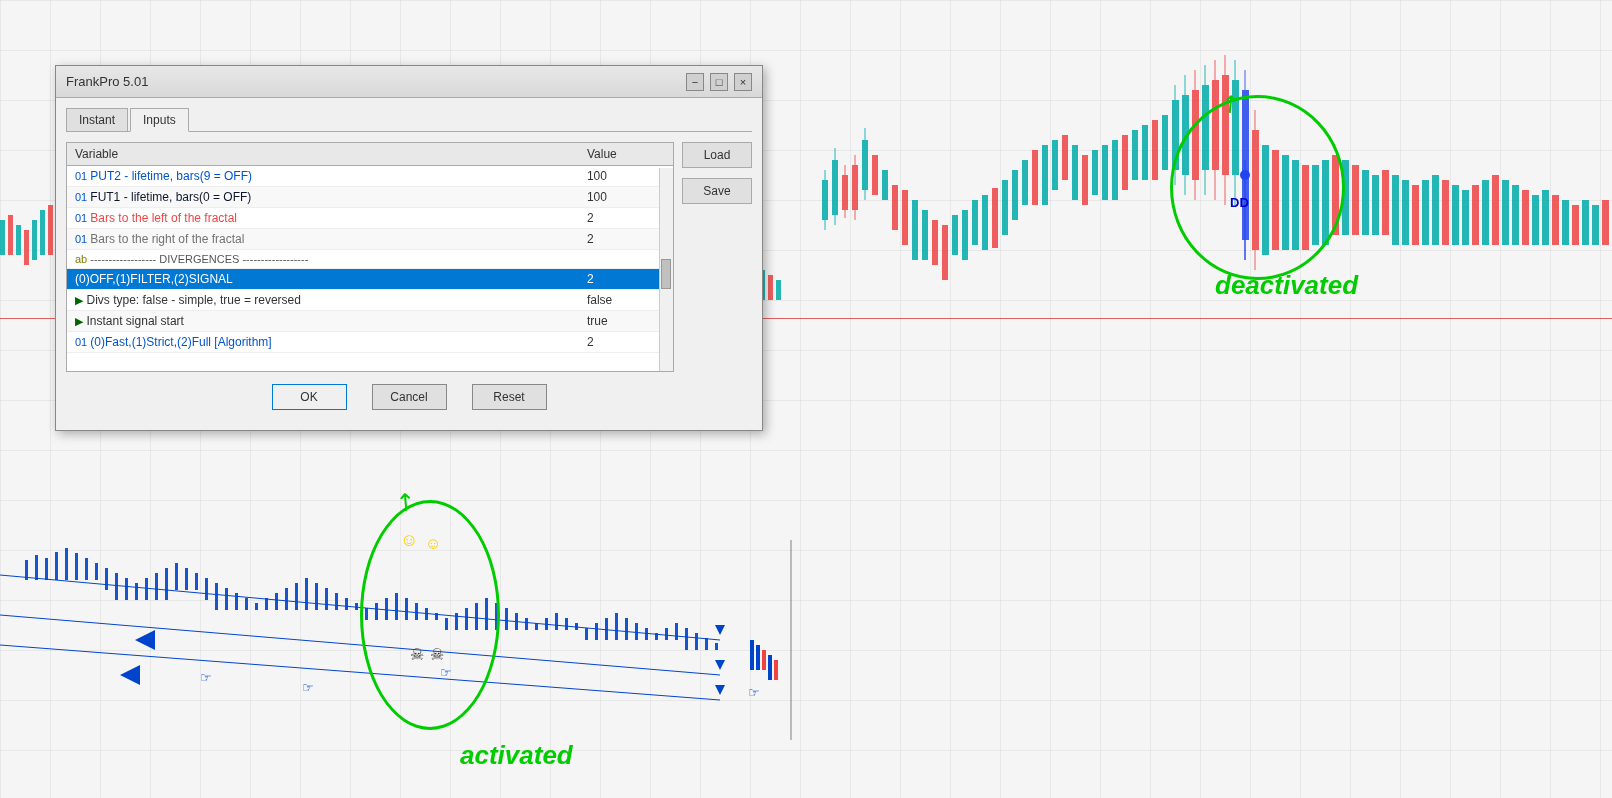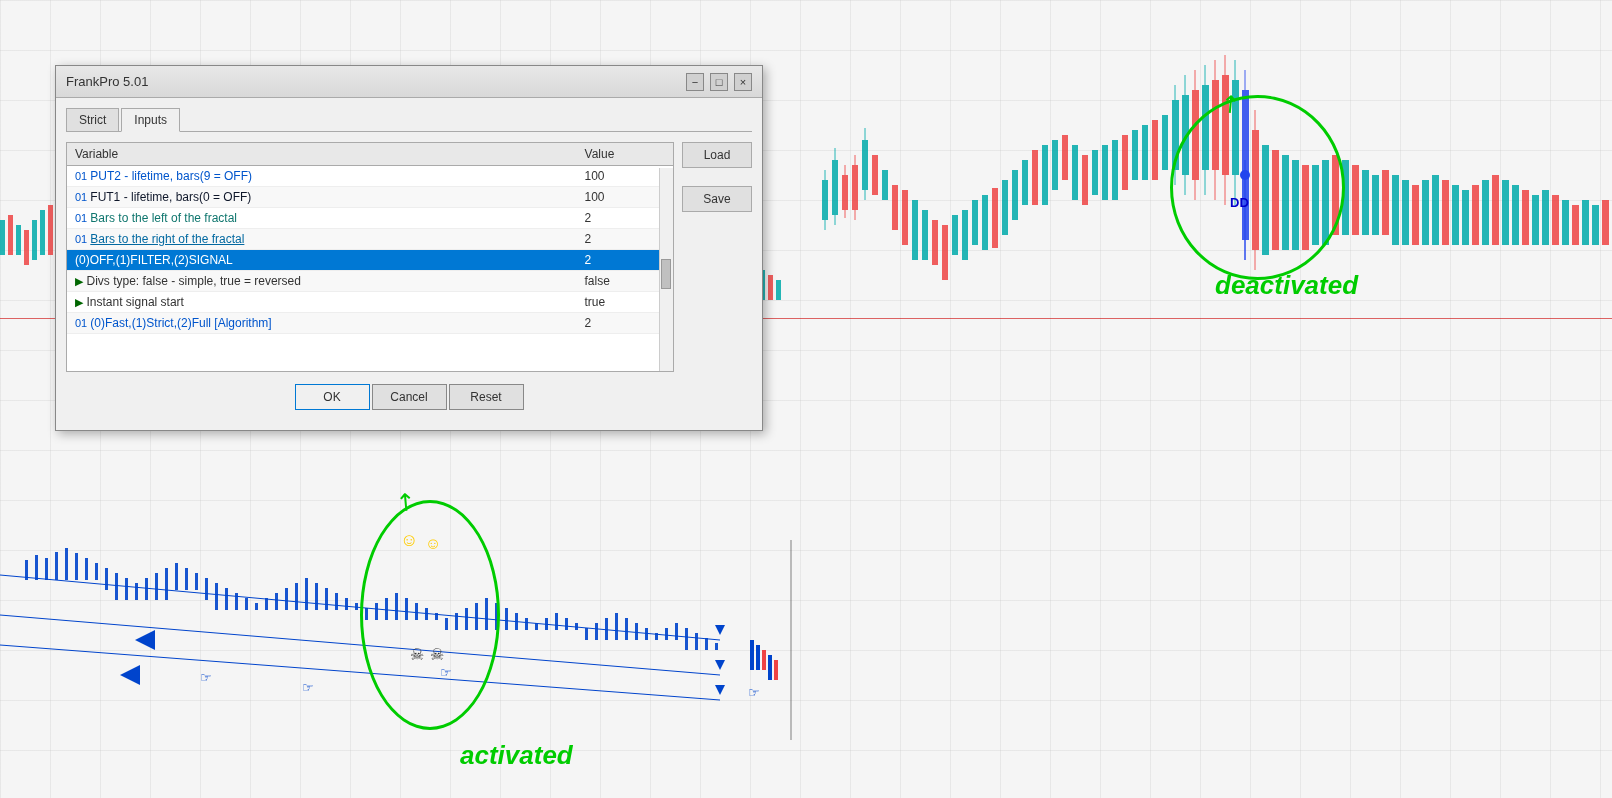--- a/index.html
+++ b/index.html
@@ -217,40 +217,40 @@
 
     .row-selected td {
       color: white !important;
       margin-left: 16px;
     }
 
     
     .side-buttons {
       display: flex;
       flex-direction: column;
-      gap: 18px;
+      gap: 10px;
       padding-left: 8px;
     }
 
     .side-btn {
       width: 70px;
       padding: 5px 8px;
       background: #e0e0e0;
       border: 1px solid #aaa;
       cursor: pointer;
       font-size: 12px;
       text-align: center;
       color: #333;
     }
 
     
     .dialog-footer {
       display: flex;
       justify-content: center;
-      gap: 2px;
+      gap: 25px;
       padding: 12px 10px 10px;
     }
 
     .footer-btn {
       width: 75px;
       padding: 5px 10px;
       background: #e0e0e0;
       border: 1px solid #888;
       cursor: pointer;
       font-size: 12px;
@@ -607,21 +607,21 @@
     <div class="dialog-controls">
       <div class="dialog-btn minimize">−</div>
       <div class="dialog-btn maximize">□</div>
       <div class="dialog-btn close">×</div>
     </div>
   </div>
 
   <div class="dialog-body">
 
     <div class="tab-bar">
-      <div class="tab">Strict</div>
+      <div class="tab">Instant</div>
       <div class="tab active">Inputs</div>
     </div>
 
     <div style="display:flex; gap:0;">
       <div class="table-container" style="flex:1; position:relative;">
         <table>
           <thead>
             <tr>
               <th>Variable</th>
               <th>Value</th>
@@ -631,26 +631,30 @@
 
           <tr>
                 <td><span style="color: rgb(0, 85, 204); font-size: 11px;">01 </span><span style="color: rgb(0, 85, 204);">PUT2 - lifetime, bars(9 = OFF)</span></td>
                 <td>100</td>
               </tr>
               <tr>
                 <td><span style="color: rgb(0, 85, 204); font-size: 11px;">01 </span><span style="color: #0f172a;">FUT1 - lifetime, bars(0 = OFF)</span></td>
                 <td>100</td>
               </tr>
               <tr>
-                <td><span style="color: rgb(0, 85, 204); font-size: 11px;">01 </span><span style="color: #0f766e;">Bars to the left of the fractal</span></td>
+                <td><span style="color: rgb(0, 85, 204); font-size: 11px;">01 </span><span style="color: #ef4444;">Bars to the left of the fractal</span></td>
                 <td>2</td>
               </tr>
               <tr>
-                <td><span style="color: rgb(0, 85, 204); font-size: 11px;">01 </span><span style="color: #0369a1; text-decoration: underline;">Bars to the right of the fractal</span></td>
+                <td><span style="color: rgb(0, 85, 204); font-size: 11px;">01 </span><span style="color: #737373;">Bars to the right of the fractal</span></td>
                 <td>2</td>
+              </tr>
+              <tr>
+                <td style="color: rgb(102, 102, 102); font-size: 11px;"><span style="color: rgb(128, 128, 0);">ab </span><span style="color: rgb(85, 85, 85);">------------------ DIVERGENCES ------------------</span></td>
+                <td></td>
               </tr>
               <tr class="row-selected">
                 <td style="color: white;">(0)OFF,(1)FILTER,(2)SIGNAL</td>
                 <td style="color: white;">2</td>
               </tr>
               <tr>
                 <td><span style="color: rgb(0, 102, 0); font-size: 11px;">▶ </span><span style="color: rgb(51, 51, 51);">Divs type: false - simple, true = reversed</span></td>
                 <td>false</td>
               </tr>
               <tr>

